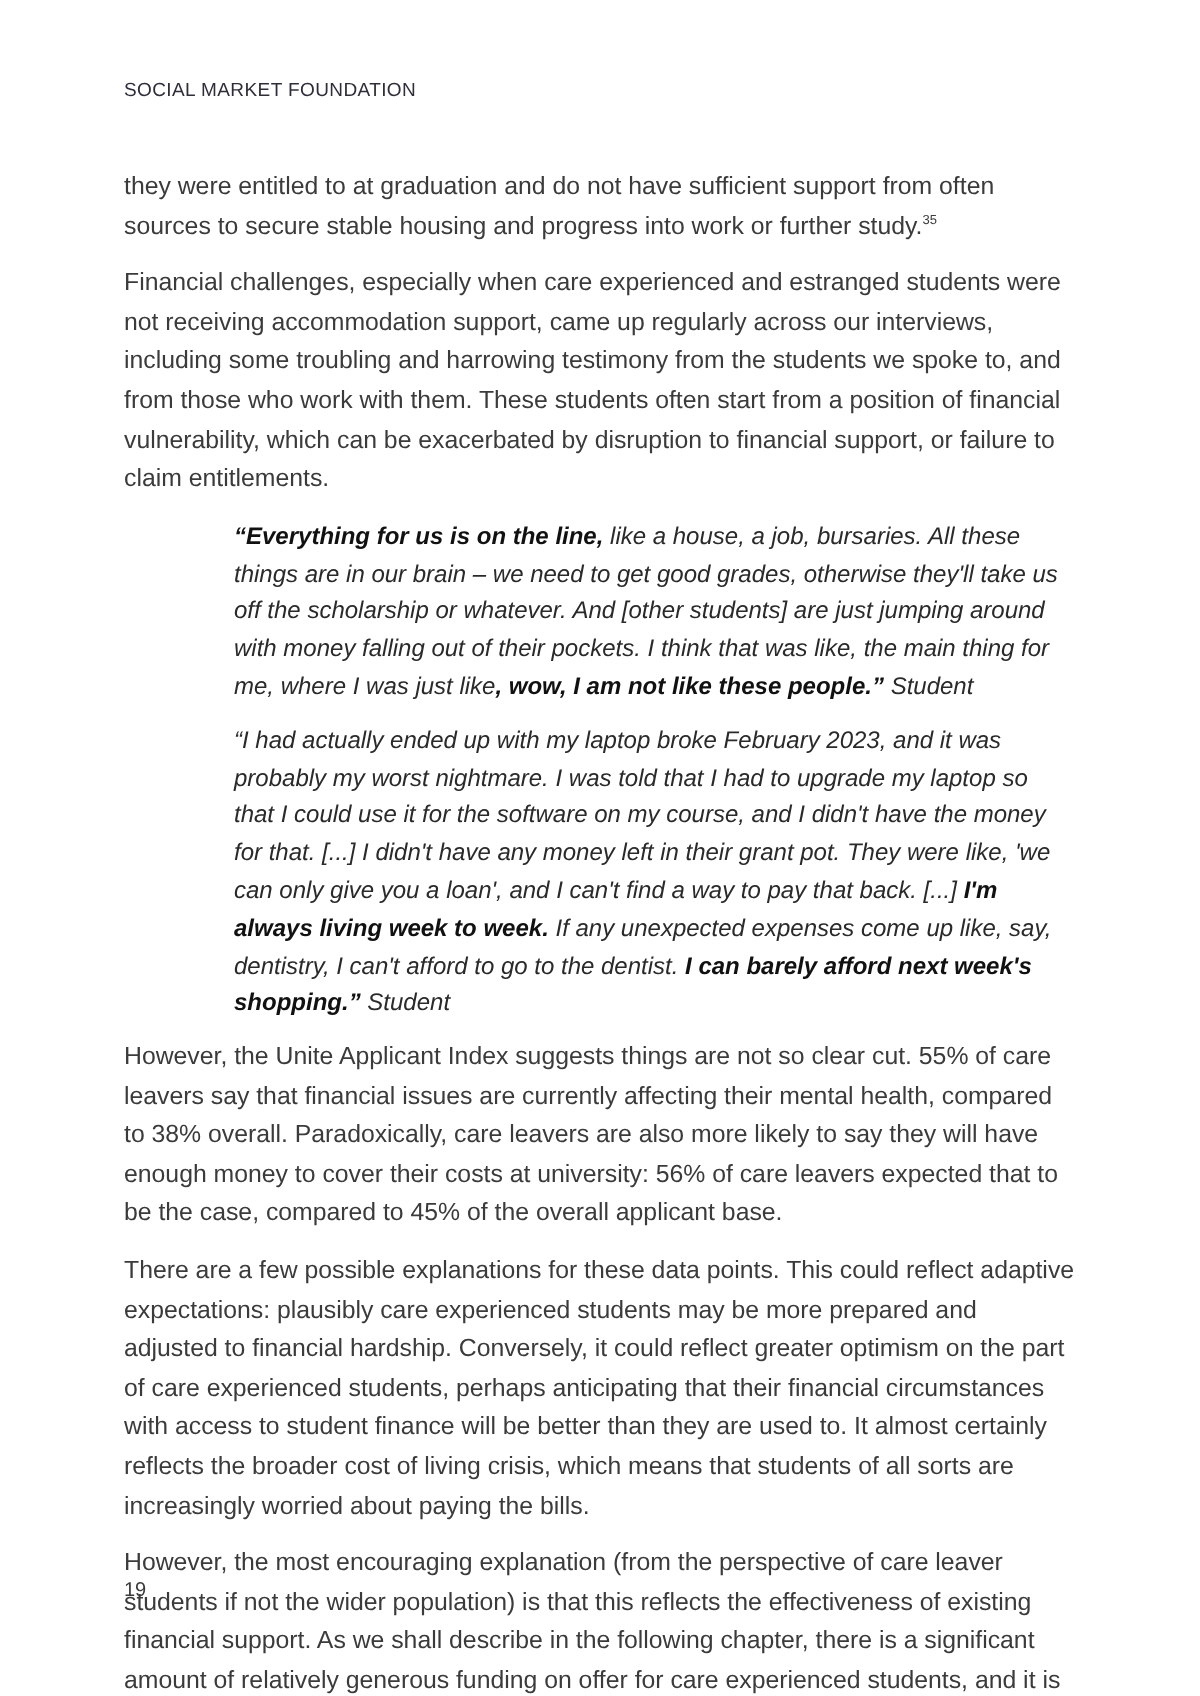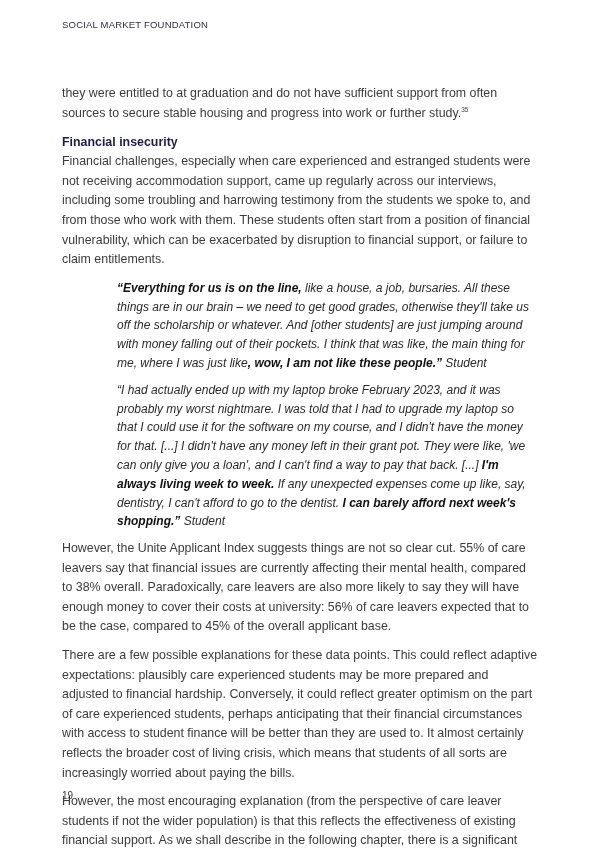--- a/index.html
+++ b/index.html
@@ -1,35 +1,34 @@
 <!DOCTYPE html>
 <html><head>
 <meta charset="utf-8">
 <style>
   html, body { margin: 0; padding: 0; background: #ffffff; }
   body { width: 600px; height: 848px; position: relative; overflow: hidden;
          font-family: "Liberation Sans", sans-serif; color: #3b3b3b; }
-  .header { position: absolute; left: 62px; top: 19px; font-size: 9.5px; letter-spacing: 0.2px; color: #2e2e3a; }
+  .header { position: absolute; left: 62px; top: 40px; font-size: 9.5px; letter-spacing: 0.2px; color: #2e2e3a; }
   .content { position: absolute; left: 62px; top: 84px; width: 476px; font-size: 12.4px; line-height: 19.6px; }
   .content p { margin: 0 0 9px 0; }
   .heading { font-weight: bold; color: #1e1d45; font-size: 12.4px; margin: 2px 0 0 0; line-height: 20px; }
   sup { font-size: 6.5px; vertical-align: 5px; line-height: 0; }
   .quote { margin: 0 0 8px 55px; width: 415px; font-style: italic; font-size: 12px; line-height: 18.8px; color: #2a2a2a; }
   .quote b { font-weight: bold; color: #111; }
   .pagenum { position: absolute; left: 62px; top: 790px; font-size: 10px; color: #3b3b3b; }
 </style>
 </head>
 <body>
 
 <div class="header">SOCIAL MARKET FOUNDATION</div>
 
 <div class="content">
   <p><span>they were entitled to at graduation and do not have sufficient support from often sources to secure stable housing and progress into work or further study.</span><sup>35</sup></p>
 
-  <div class="heading">Financial insecurity</div>
   <p>Financial challenges, especially when care experienced and estranged students were not receiving accommodation support, came up regularly across our interviews, including some troubling and harrowing testimony from the students we spoke to, and from those who work with them. These students often start from a position of financial vulnerability, which can be exacerbated by disruption to financial support, or failure to claim entitlements.</p>
 
   <div class="quote"><b>“Everything for us is on the line,</b><span> like a house, a job, bursaries. All these things are in our brain – we need to get good grades, otherwise they'll take us off the scholarship or whatever. And [other students] are just jumping around with money falling out of their pockets. I think that was like, the main thing for me, where I was just like</span><b>, wow, I am not like these people.”</b><span> Student</span></div>
 
   <div class="quote"><span>“I had actually ended up with my laptop broke February 2023, and it was probably my worst nightmare. I was told that I had to upgrade my laptop so that I could use it for the software on my course, and I didn't have the money for that. [...] I didn't have any money left in their grant pot. They were like, 'we can only give you a loan', and I can't find a way to pay that back. [...] </span><b>I'm always living week to week.</b><span> If any unexpected expenses come up like, say, dentistry, I can't afford to go to the dentist. </span><b>I can barely afford next week's shopping.”</b><span> Student</span></div>
 
   <p>However, the Unite Applicant Index suggests things are not so clear cut. 55% of care leavers say that financial issues are currently affecting their mental health, compared to 38% overall. Paradoxically, care leavers are also more likely to say they will have enough money to cover their costs at university: 56% of care leavers expected that to be the case, compared to 45% of the overall applicant base.</p>
   <p>There are a few possible explanations for these data points. This could reflect adaptive expectations: plausibly care experienced students may be more prepared and adjusted to financial hardship. Conversely, it could reflect greater optimism on the part of care experienced students, perhaps anticipating that their financial circumstances with access to student finance will be better than they are used to. It almost certainly reflects the broader cost of living crisis, which means that students of all sorts are increasingly worried about paying the bills.</p>
   <p>However, the most encouraging explanation (from the perspective of care leaver students if not the wider population) is that this reflects the effectiveness of existing financial support. As we shall describe in the following chapter, there is a significant amount of relatively generous funding on offer for care experienced students, and it is plausible that this is cushioning the blow more effectively than for the rest of their cohorts. There is some evidence for this theory in the Higher Education Policy Institute's Student Academic Experience Survey. Figure 8 shows the different sources of income students report using to cover their living costs. Care experienced students are much more likely to report receiving scholarships and studentships (26% to 15% overall), and less likely to rely exclusively on maintenance loans.</p>
 </div>

